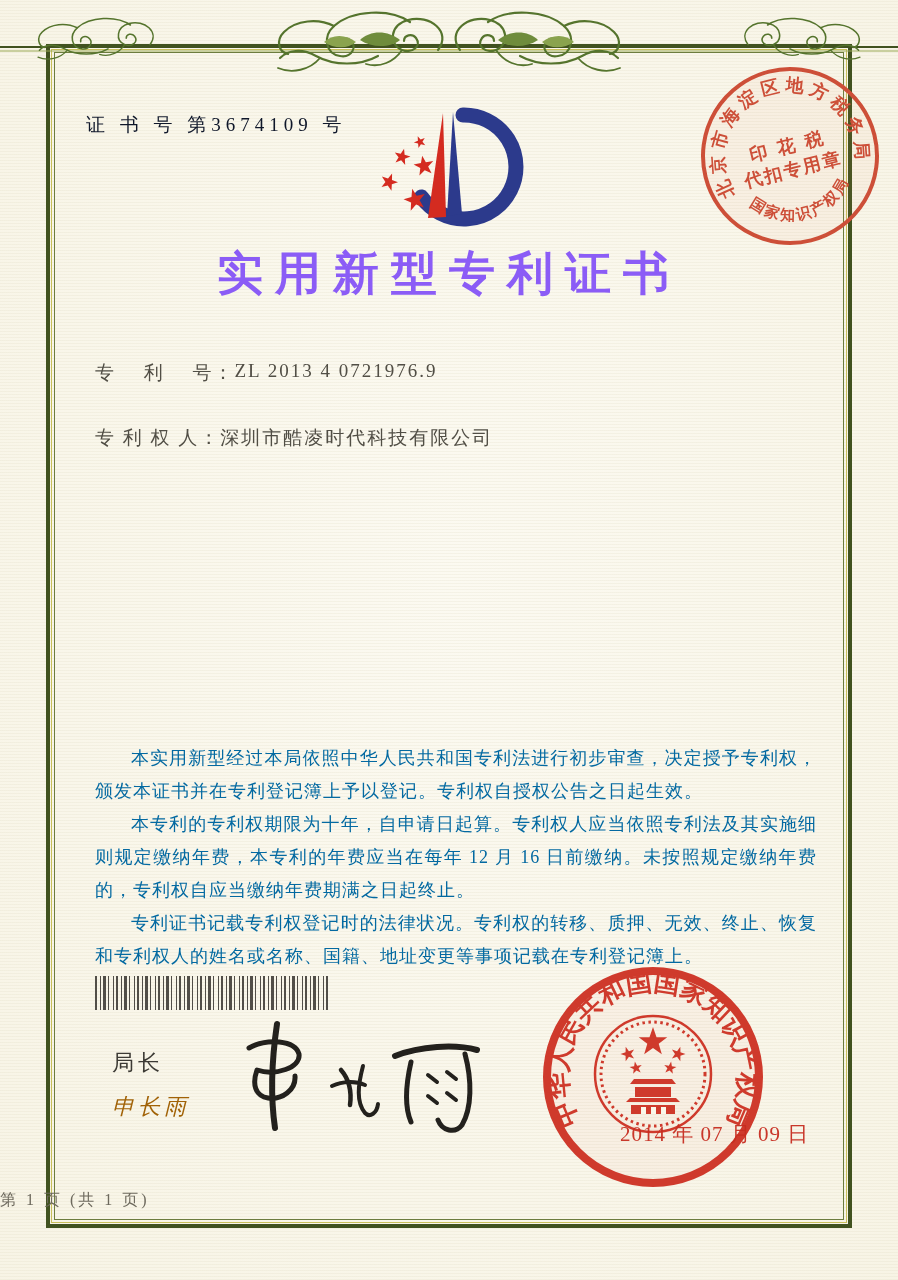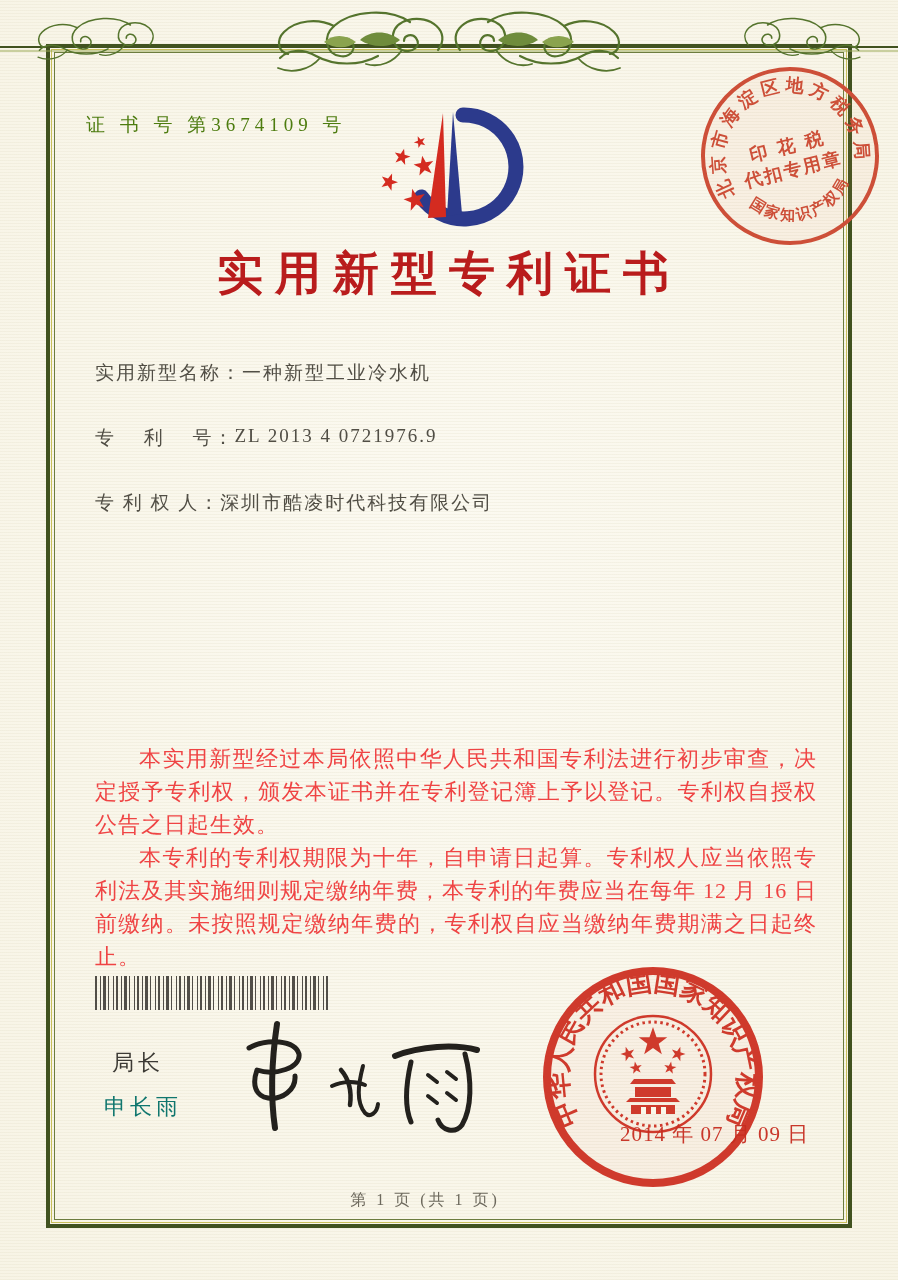--- a/index.html
+++ b/index.html
@@ -18,59 +18,59 @@
   .frame{
     position:absolute;left:46px;top:44px;width:806px;height:1184px;
     border:4px solid #41521f;box-sizing:border-box;
   }
   .frame .inner1{position:absolute;inset:1px;border:1px solid #c9bf5a;}
   .frame .inner2{position:absolute;inset:4px;border:1px solid #6c7c3e;}
   .top-ornament{position:absolute;left:0;top:0;width:898px;height:78px;}
   
   .cert-no{
     position:absolute;left:86px;top:112px;
-    font-size:19px;color:#4d7c0f;letter-spacing:5px;
+    font-size:19px;color:#0f172a;letter-spacing:5px;
   }
   .logo{position:absolute;left:325px;top:98px;}
   .title{
     position:absolute;left:0;top:243px;width:898px;text-align:center;
-    font-size:46px;font-weight:bold;color:#b91c1c;letter-spacing:12px;
+    font-size:46px;font-weight:bold;color:#8b5cf6;letter-spacing:12px;
   }
   
   .fields{position:absolute;left:95px;top:360px;width:720px;}
   .field-row{display:flex;margin-bottom:39px;font-size:19px;color:#514e45;letter-spacing:2px;}
   .field-row .flabel{white-space:pre;}
   .field-row .fvalue{white-space:pre;}
   
   .body-text{
     position:absolute;left:95px;top:742px;width:722px;
-    font-size:22px;line-height:33px;color:#ef4444;text-align:justify;
+    font-size:18px;line-height:33px;color:#0369a1;text-align:justify;
   }
   .body-text p{margin:0;text-indent:2em;letter-spacing:1px;}
   
   .barcode{
     position:absolute;left:95px;top:976px;width:236px;height:34px;
     background:repeating-linear-gradient(90deg,
       #34312c 0 2px, transparent 2px 5px,
       #34312c 5px 6px, transparent 6px 8px,
       #34312c 8px 11px, transparent 11px 13px,
       #34312c 13px 14px, transparent 14px 18px,
       #34312c 18px 19px, transparent 19px 21px);
     opacity:.85;
   }
   .signer-title{position:absolute;left:112px;top:1048px;font-size:22px;color:#3c3a34;letter-spacing:4px;text-align:right;}
-  .signer-name{position:absolute;left:104px;top:1092px;font-size:22px;color:#0f766e;letter-spacing:4px;}
+  .signer-name{position:absolute;left:112px;top:1092px;font-size:22px;color:#a16207;letter-spacing:4px;font-style:italic;}
   .signature-svg{position:absolute;left:215px;top:1012px;}
   .seal-svg{position:absolute;left:538px;top:962px;}
   .seal-date{
     position:absolute;left:584px;top:1120px;
     font-size:21px;color:rgba(198,44,32,0.95);letter-spacing:1px;z-index:5;margin-left:36px;
   }
   .footer{
-    position:absolute;left:0;top:1190px;width:850px;text-align:center;
+    position:absolute;left:0;top:1190px;width:850px;text-align:left;
     font-size:16px;color:#6d695d;letter-spacing:3px;
   }
   
   .stamp-svg{position:absolute;left:694px;top:60px;transform:rotate(-14deg);}
 </style>
 </head>
 <body>
 
 <div class="paper-texture"></div>
 
@@ -139,37 +139,34 @@
     <use href="#star" transform="translate(77,59) scale(0.85) rotate(14)"></use>
     <use href="#star" transform="translate(99,68) scale(1.05) rotate(-10)"></use>
     <use href="#star" transform="translate(64,84) scale(0.9) rotate(20)"></use>
     <use href="#star" transform="translate(90,102) scale(1.15) rotate(-14)"></use>
   </g>
 </svg>
 
 <div class="title">实用新型专利证书</div>
 
 <div class="fields">
-  <div class="field-row">
-    <span class="flabel">实用新型名称：</span>
-    <span class="fvalue">一种新型工业冷水机</span>
-  </div>
   <div class="field-row">
     <span class="flabel">专　 利 　号：</span>
     <span class="fvalue">ZL 2013 4 0721976.9</span>
   </div>
   <div class="field-row">
     <span class="flabel">专 利 权 人：</span>
     <span class="fvalue">深圳市酷凌时代科技有限公司</span>
   </div>
 </div>
 
 <div class="body-text">
   <p>本实用新型经过本局依照中华人民共和国专利法进行初步审查，决定授予专利权，颁发本证书并在专利登记簿上予以登记。专利权自授权公告之日起生效。</p>
   <p>本专利的专利权期限为十年，自申请日起算。专利权人应当依照专利法及其实施细则规定缴纳年费，本专利的年费应当在每年 12 月 16 日前缴纳。未按照规定缴纳年费的，专利权自应当缴纳年费期满之日起终止。</p>
+  <p>专利证书记载专利权登记时的法律状况。专利权的转移、质押、无效、终止、恢复和专利权人的姓名或名称、国籍、地址变更等事项记载在专利登记簿上。</p>
 </div>
 
 <div class="barcode"></div>
 
 <div class="signer-title">局长</div>
 <div class="signer-name">申长雨</div>
 
 <svg class="signature-svg" width="280" height="130" viewBox="0 0 280 130">
   <g stroke="#23211d" fill="none" stroke-linecap="round" stroke-linejoin="round">
     <path d="M62,12 C57,46 55,82 60,116" stroke-width="6"></path>

